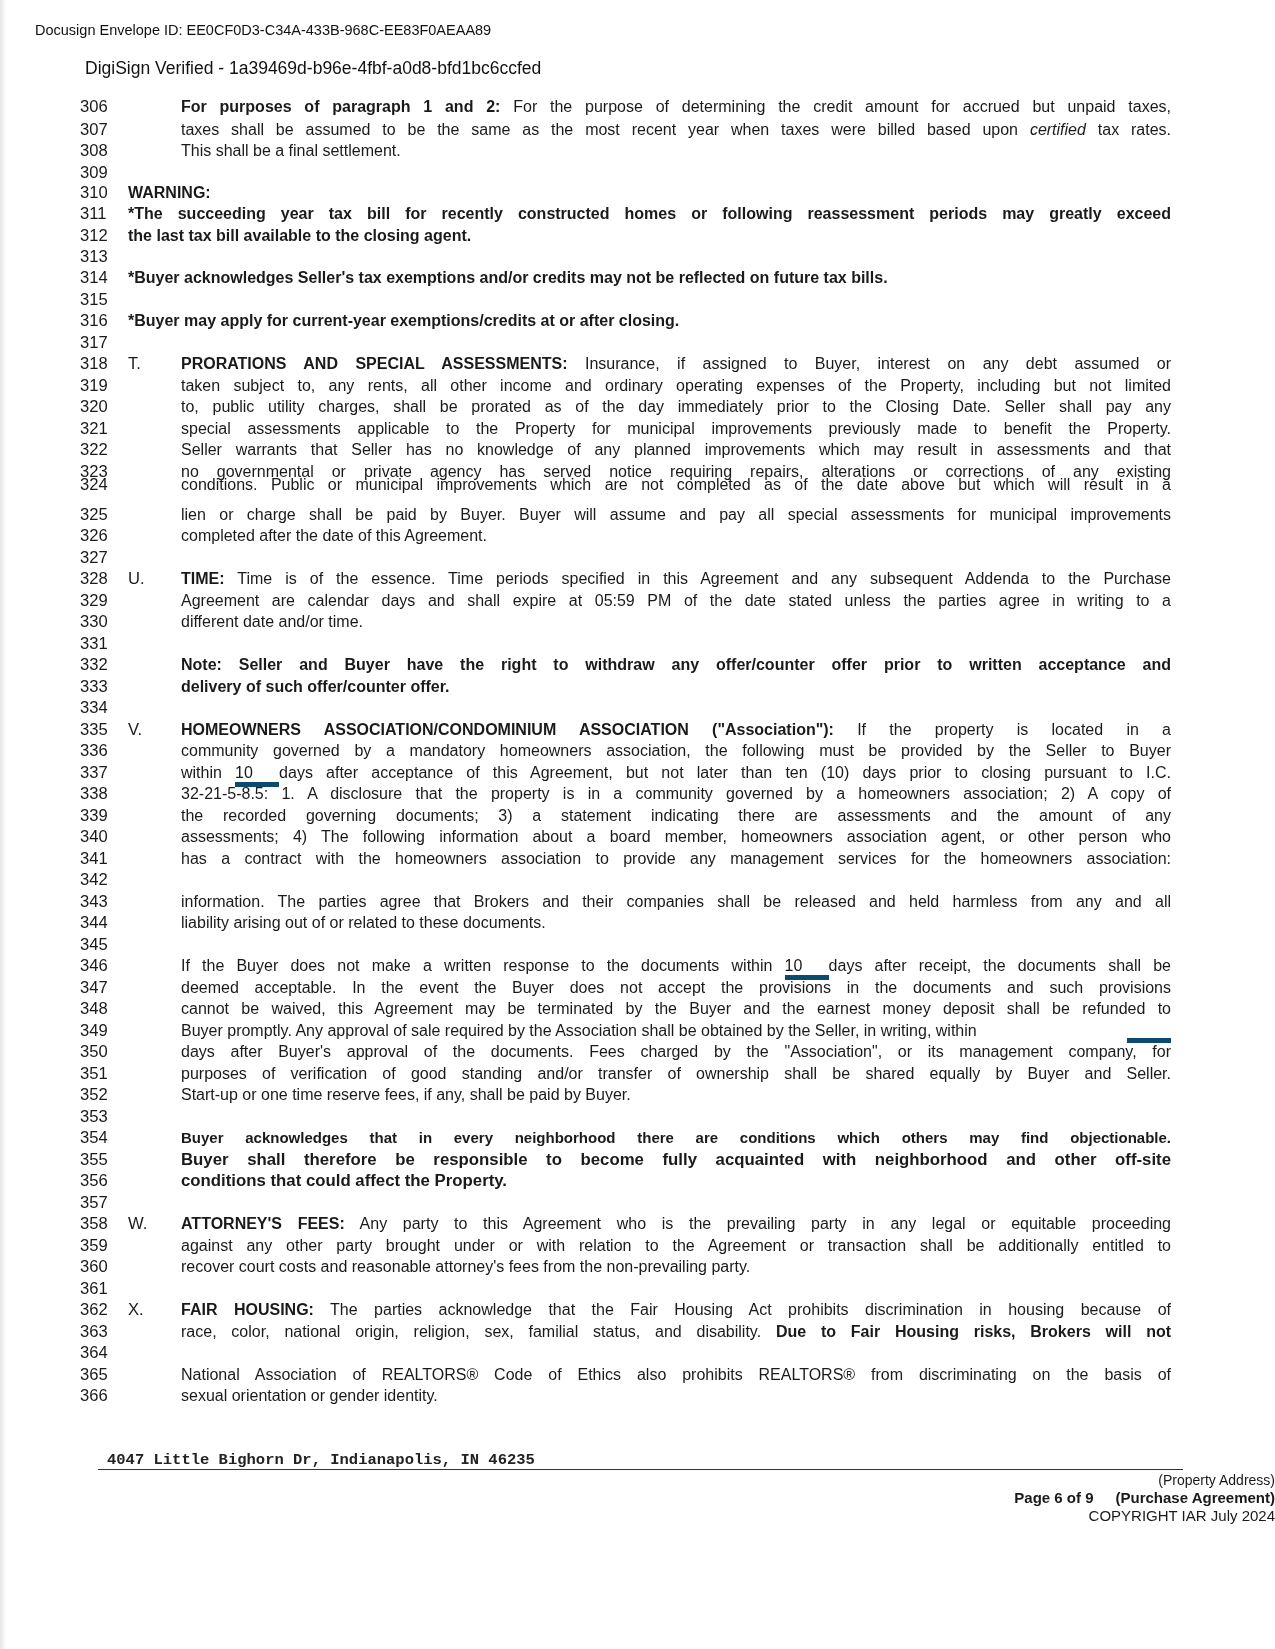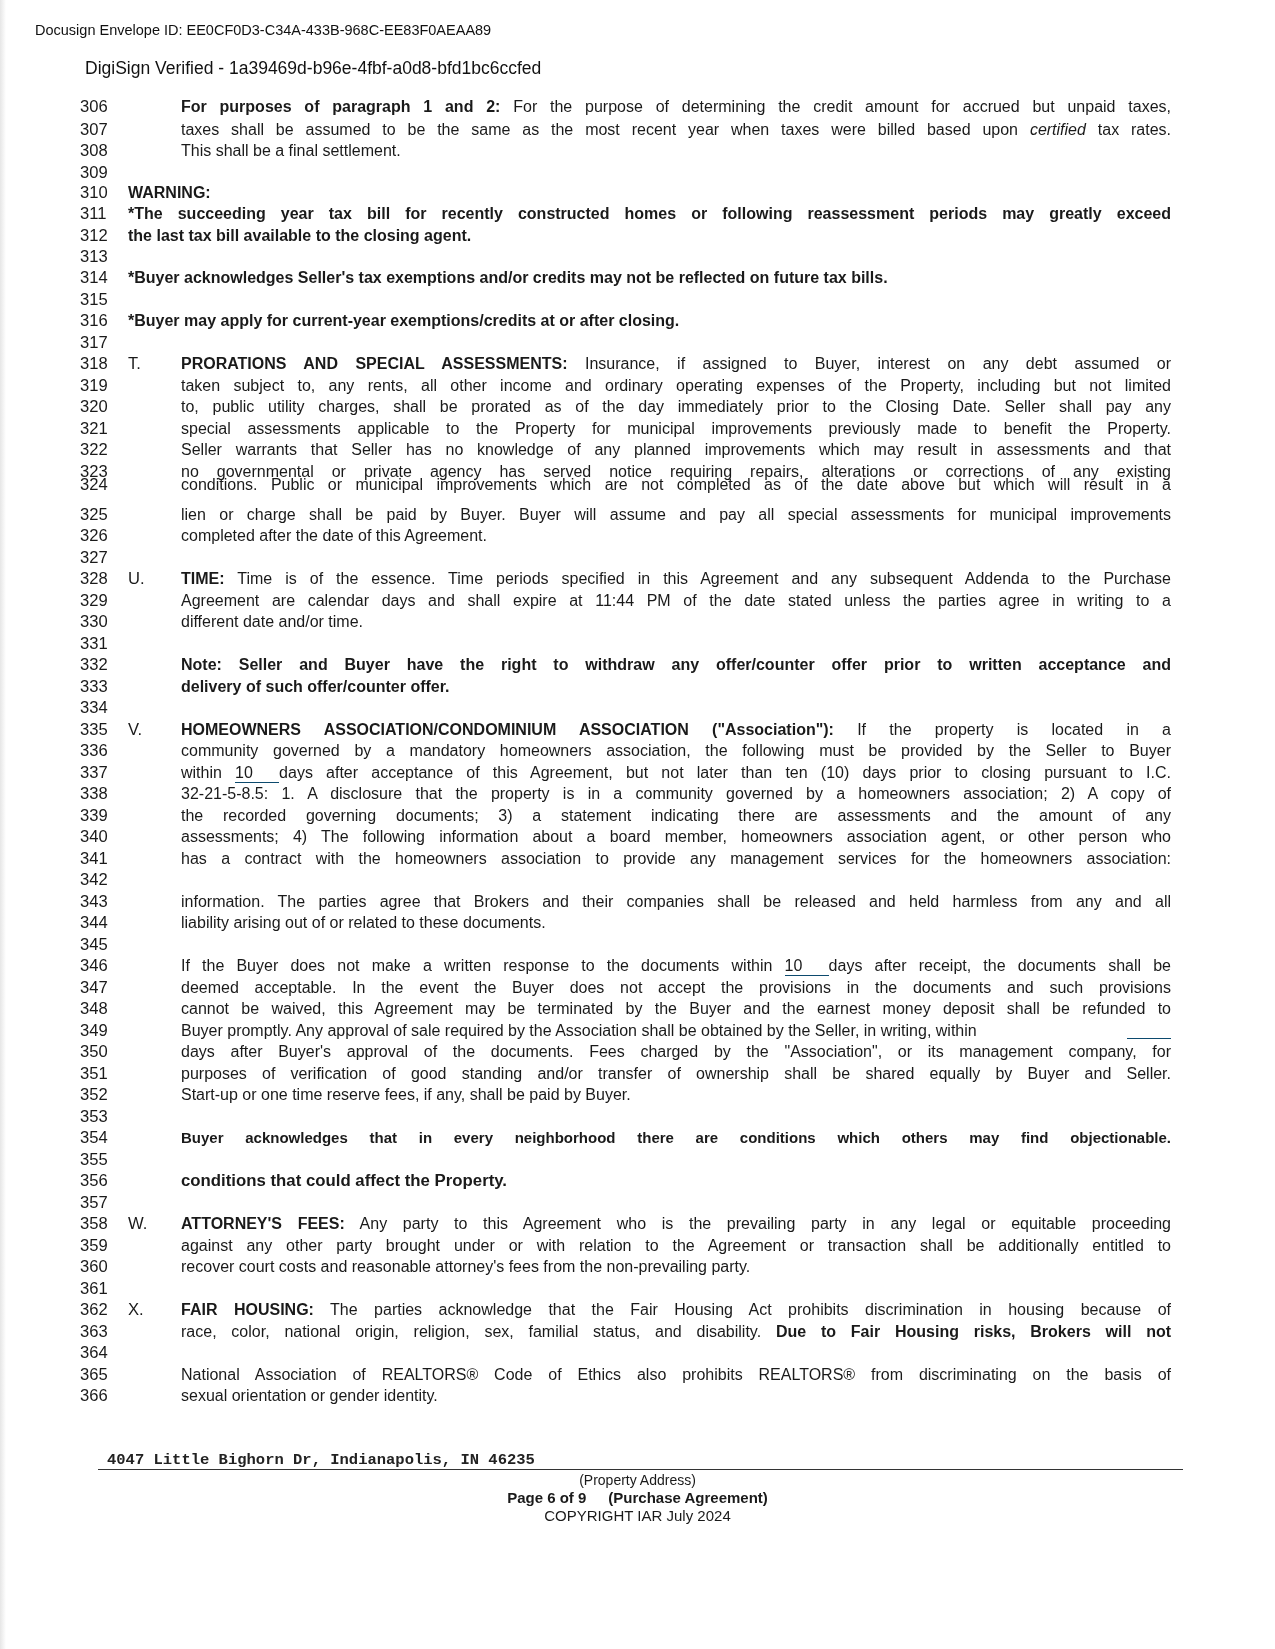--- a/index.html
+++ b/index.html
@@ -66,42 +66,42 @@
       text-align: justify;
       text-align-last: justify;
       font-size: 16px;
     }
     .txt.last { text-align-last: left; }
     .txt.wide { left: 128px; width: 1043px; }
     .b { font-weight: bold; }
     .i { font-style: italic; }
     .fill {
       display: inline-block;
-      border-bottom: 1px solid #0c4a6e;
+      border-bottom: 5px solid #0c4a6e;
       text-align: left;
       line-height: 18px;
     }
     .footer-address {
       position: absolute;
       left: 107px; top: 1451px;
       font-family: "Liberation Mono", monospace;
       font-weight: bold;
       font-size: 15.5px;
       color: #222;
     }
     .footer-rule {
       position: absolute;
       left: 98px; top: 1469px;
       width: 1085px; height: 0;
       border-top: 1.4px solid #333;
     }
     .footer-center {
       position: absolute;
       left: 0; width: 1275px;
-      text-align: center;
+      text-align: right;
     }
     .prop-label { top: 1472px; font-size: 14px; }
     .page-label { top: 1489px; font-size: 15px; font-weight: bold; }
     .page-label span.gap { display: inline-block; width: 22px; }
     .copyright { top: 1507px; font-size: 15px; }
   </style>
 </head>
 <body>
 
 <div class="left-edge-shadow"></div>
@@ -209,21 +209,21 @@
     <span class="ln">327</span>
   </div>
 
   <div class="line" style="top:568px">
     <span class="ln">328</span>
     <span class="sec">U.</span>
     <span class="txt"><span class="b">TIME:</span><span> Time is of the essence. Time periods specified in this Agreement and any subsequent Addenda to the Purchase</span></span>
   </div>
   <div class="line" style="top:590px">
     <span class="ln">329</span>
-    <span class="txt">Agreement are calendar days and shall expire at 11:44 PM of the date stated unless the parties agree in writing to a</span>
+    <span class="txt">Agreement are calendar days and shall expire at 05:59 PM of the date stated unless the parties agree in writing to a</span>
   </div>
   <div class="line" style="top:611px">
     <span class="ln">330</span>
     <span class="txt last">different date and/or time.</span>
   </div>
   <div class="line" style="top:633px">
     <span class="ln">331</span>
   </div>
   <div class="line" style="top:654px">
     <span class="ln">332</span>
@@ -311,20 +311,21 @@
   </div>
   <div class="line" style="top:1106px">
     <span class="ln">353</span>
   </div>
   <div class="line" style="top:1127px">
     <span class="ln">354</span>
     <span class="txt b" style="font-size:15px">Buyer acknowledges that in every neighborhood there are conditions which others may find objectionable.</span>
   </div>
   <div class="line" style="top:1149px">
     <span class="ln">355</span>
+    <span class="txt b" style="font-size:16.8px">Buyer shall therefore be responsible to become fully acquainted with neighborhood and other off-site</span>
   </div>
   <div class="line" style="top:1170px">
     <span class="ln">356</span>
     <span class="txt last b" style="font-size:16.8px">conditions that could affect the Property.</span>
   </div>
   <div class="line" style="top:1192px">
     <span class="ln">357</span>
   </div>
 
   <div class="line" style="top:1213px">

